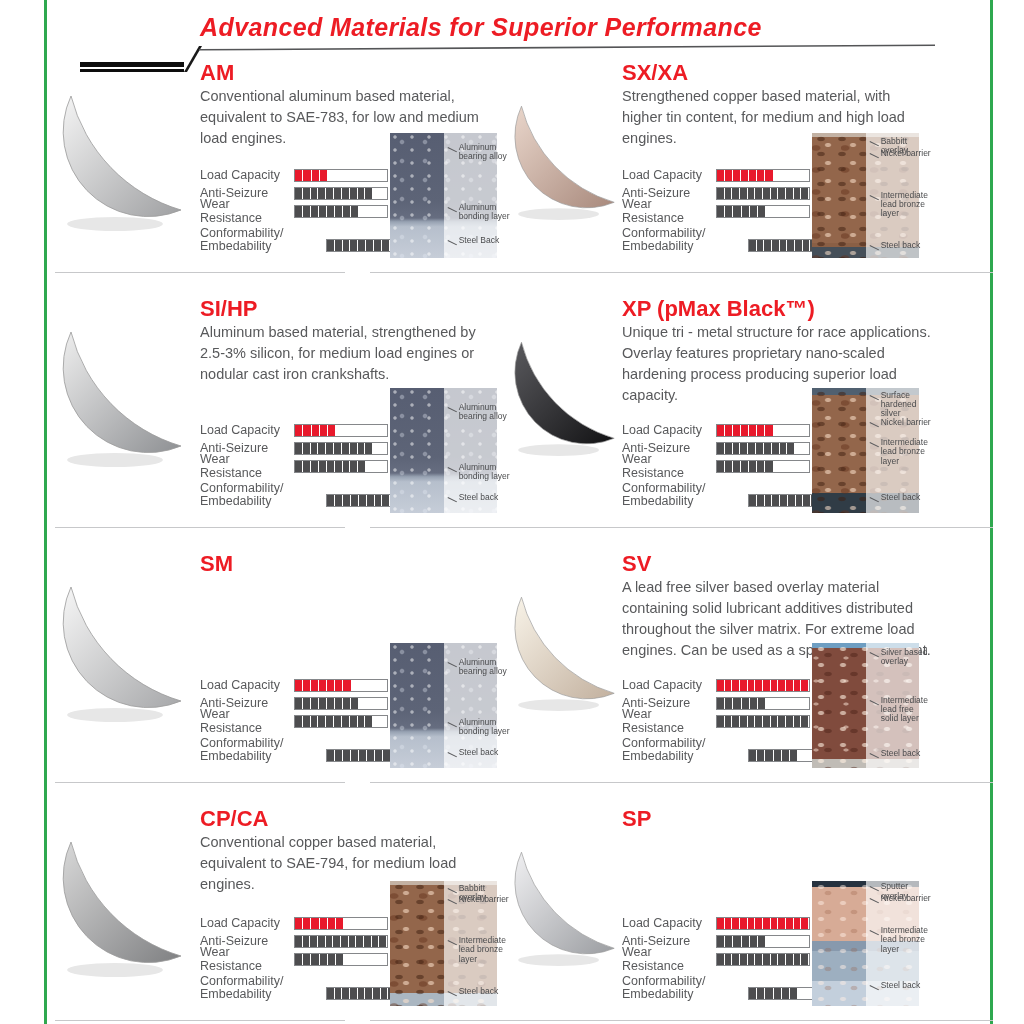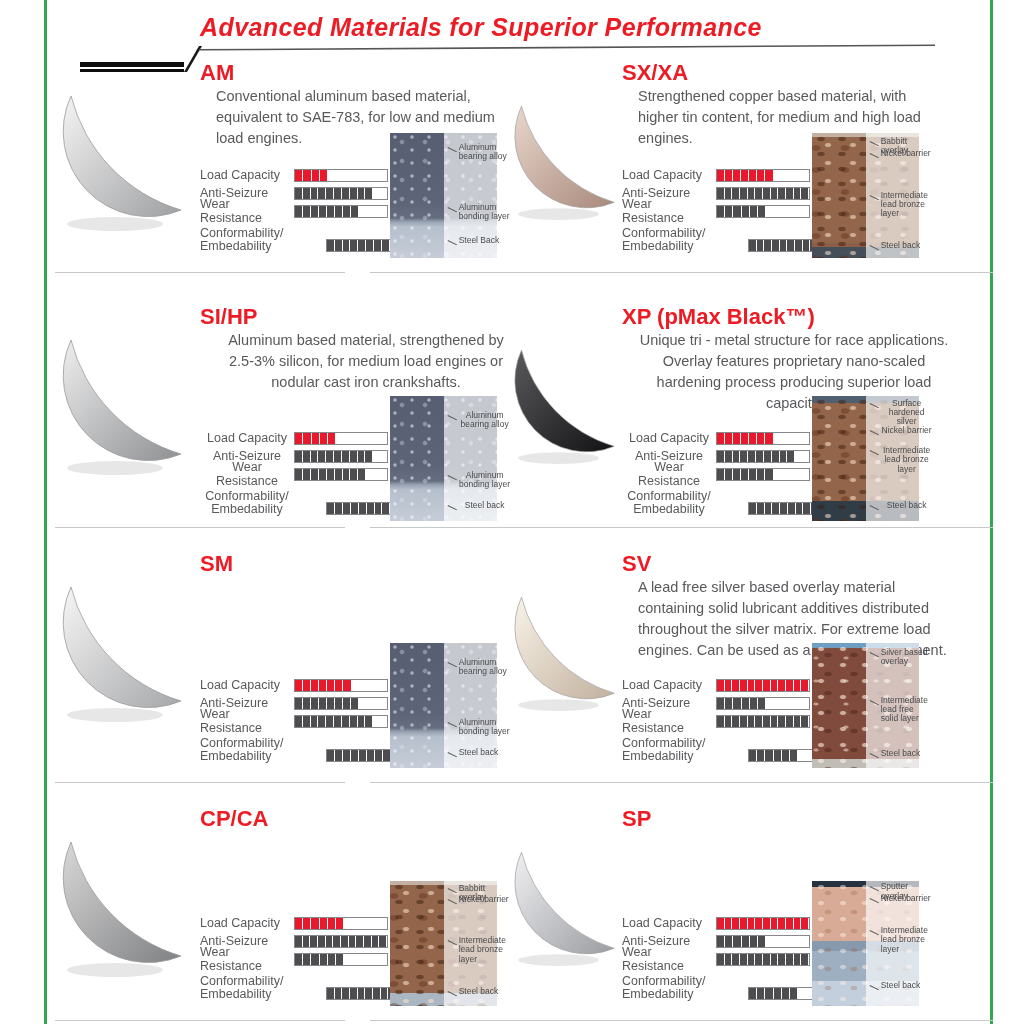--- a/index.html
+++ b/index.html
@@ -16,32 +16,32 @@
 
   .title{
     position:absolute;left:200px;top:13px;margin:0;
     font-size:25px;font-weight:bold;font-style:italic;color:var(--accent);
     letter-spacing:0.4px;white-space:nowrap;
   }
   .deco{position:absolute;left:78px;top:40px;width:860px;height:36px;}
 
   .row{position:absolute;left:55px;width:938px;display:flex;}
   .row1{top:56px;height:214px;}
-  .row2{top:300px;height:233px;text-align:center;}
+  .row2{top:292px;height:233px;}
   .row3{top:547px;height:233px;}
   .row4{top:802px;height:216px;}
   .card{position:relative;height:100%;}
   .card.colL{width:453px;}
   .card.colR{width:485px;}
 
   .shell{position:absolute;left:0;top:30px;width:140px;height:150px;}
   .card.colR .shell{width:118px;}
 
   .c-title{position:absolute;top:4px;font-size:22px;font-weight:bold;color:var(--accent);white-space:nowrap;}
-  .c-desc{position:absolute;top:30px;font-size:14.5px;line-height:1.45;color:var(--text);margin-left:16px;}
+  .c-desc{position:absolute;top:30px;font-size:14.5px;line-height:1.45;color:var(--text);}
   .card.colL .c-title,.card.colL .c-desc,.card.colL .ratings{left:145px;}
   .card.colR .c-title,.card.colR .c-desc,.card.colR .ratings{left:114px;}
   .card.colL .c-desc{width:300px;}
   .card.colR .c-desc{width:312px;}
 
   .ratings{position:absolute;bottom:16px;width:240px;}
   .r-row{display:flex;align-items:center;height:17px;margin-bottom:1px;}
   .r-row.tall{height:28px;margin-top:5px;align-items:flex-end;gap:32px;}
   .r-label{width:94px;font-size:12.5px;line-height:1.05;color:var(--text);}
   .r-row.tall .r-label{padding-bottom:0px;}
@@ -695,20 +695,21 @@
           <defs>
             <linearGradient id="sg6" x1="0" y1="0" x2="1" y2="1">
               <stop offset="0" stop-color="#d8d8d8"></stop>
               <stop offset="1" stop-color="#7f8082"></stop>
             </linearGradient>
           </defs>
       <ellipse cx="60" cy="138" rx="48" ry="7" fill="#e7e7e7"></ellipse>
       <path class="shell-path" d="M16,10 A85,85 0 0 0 126,124 A160,160 0 0 1 16,10 Z" stroke="#9a9a9a" stroke-width="0.8" fill="url(#sg6)"></path>
     </svg>
     <div class="c-title">CP/CA</div>
+    <div class="c-desc">Conventional copper based material, equivalent to SAE-794, for medium load engines.</div>
     <div class="ratings">
           <div class="r-row">
             <div class="r-label">Load Capacity</div>
             <div class="bar">
               <span class="seg on red"></span>
               <span class="seg on red"></span>
               <span class="seg on red"></span>
               <span class="seg on red"></span>
               <span class="seg on red"></span>
               <span class="seg on red"></span>

